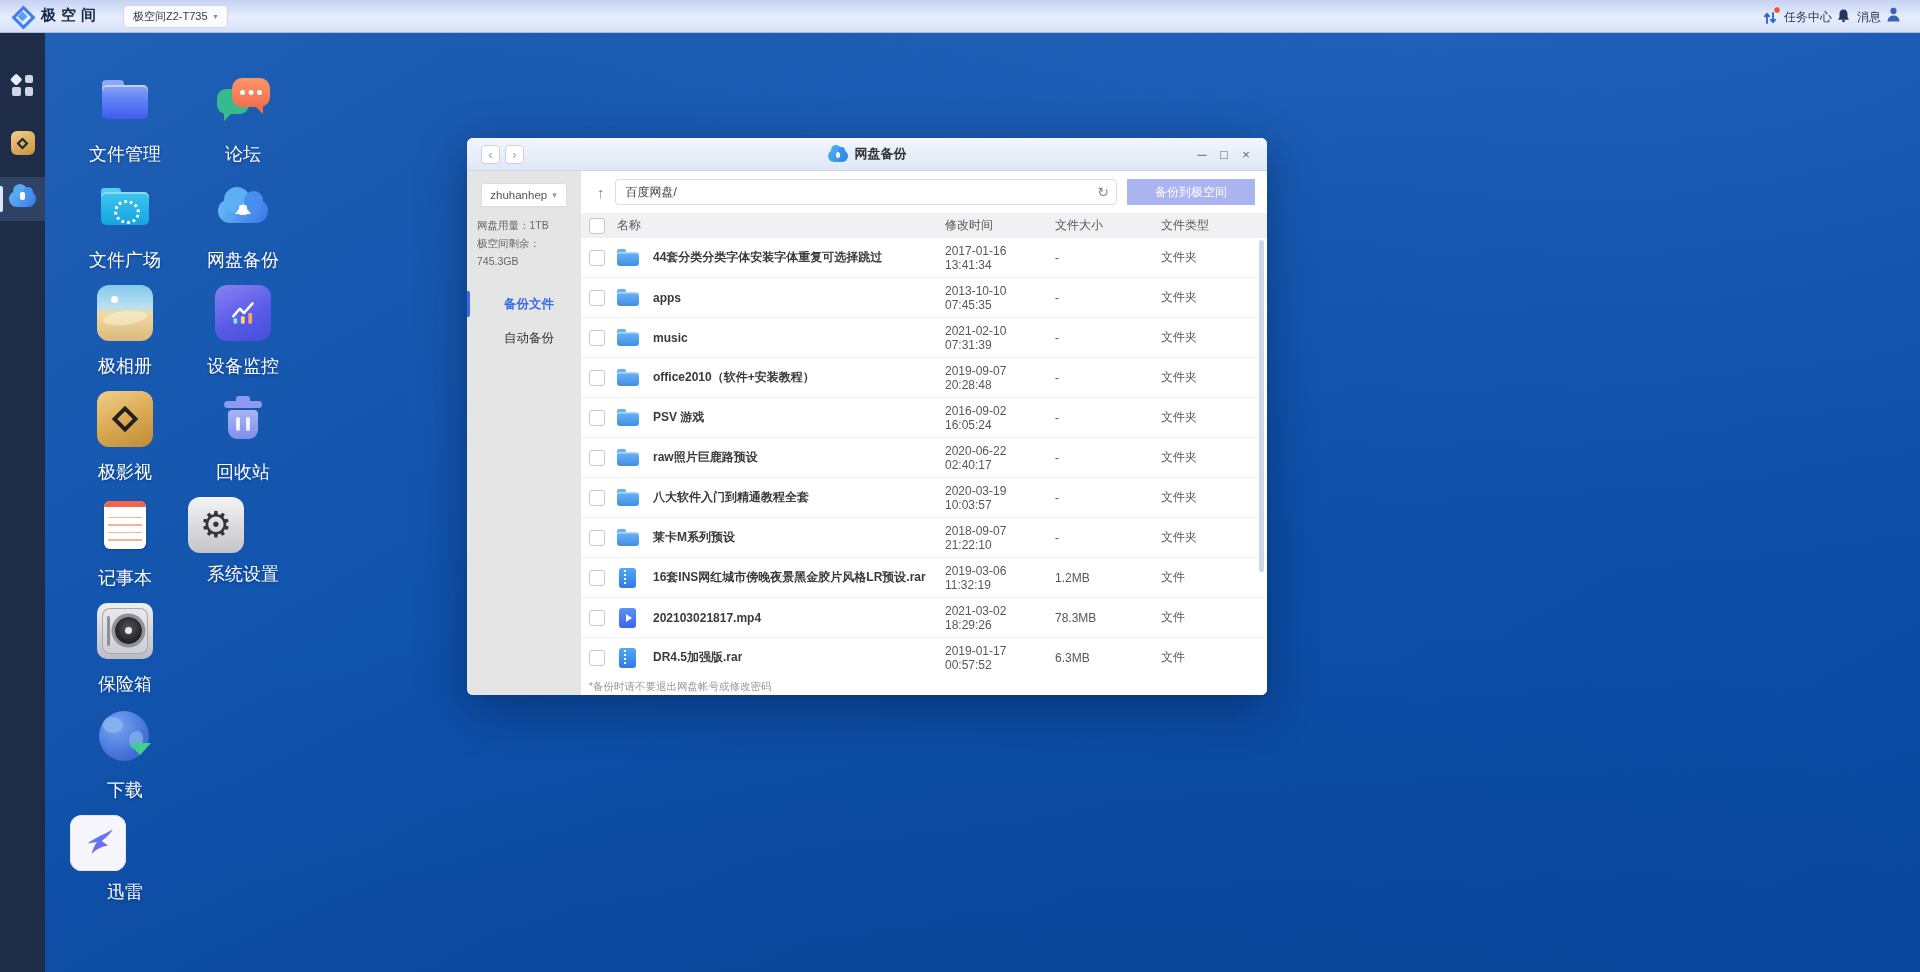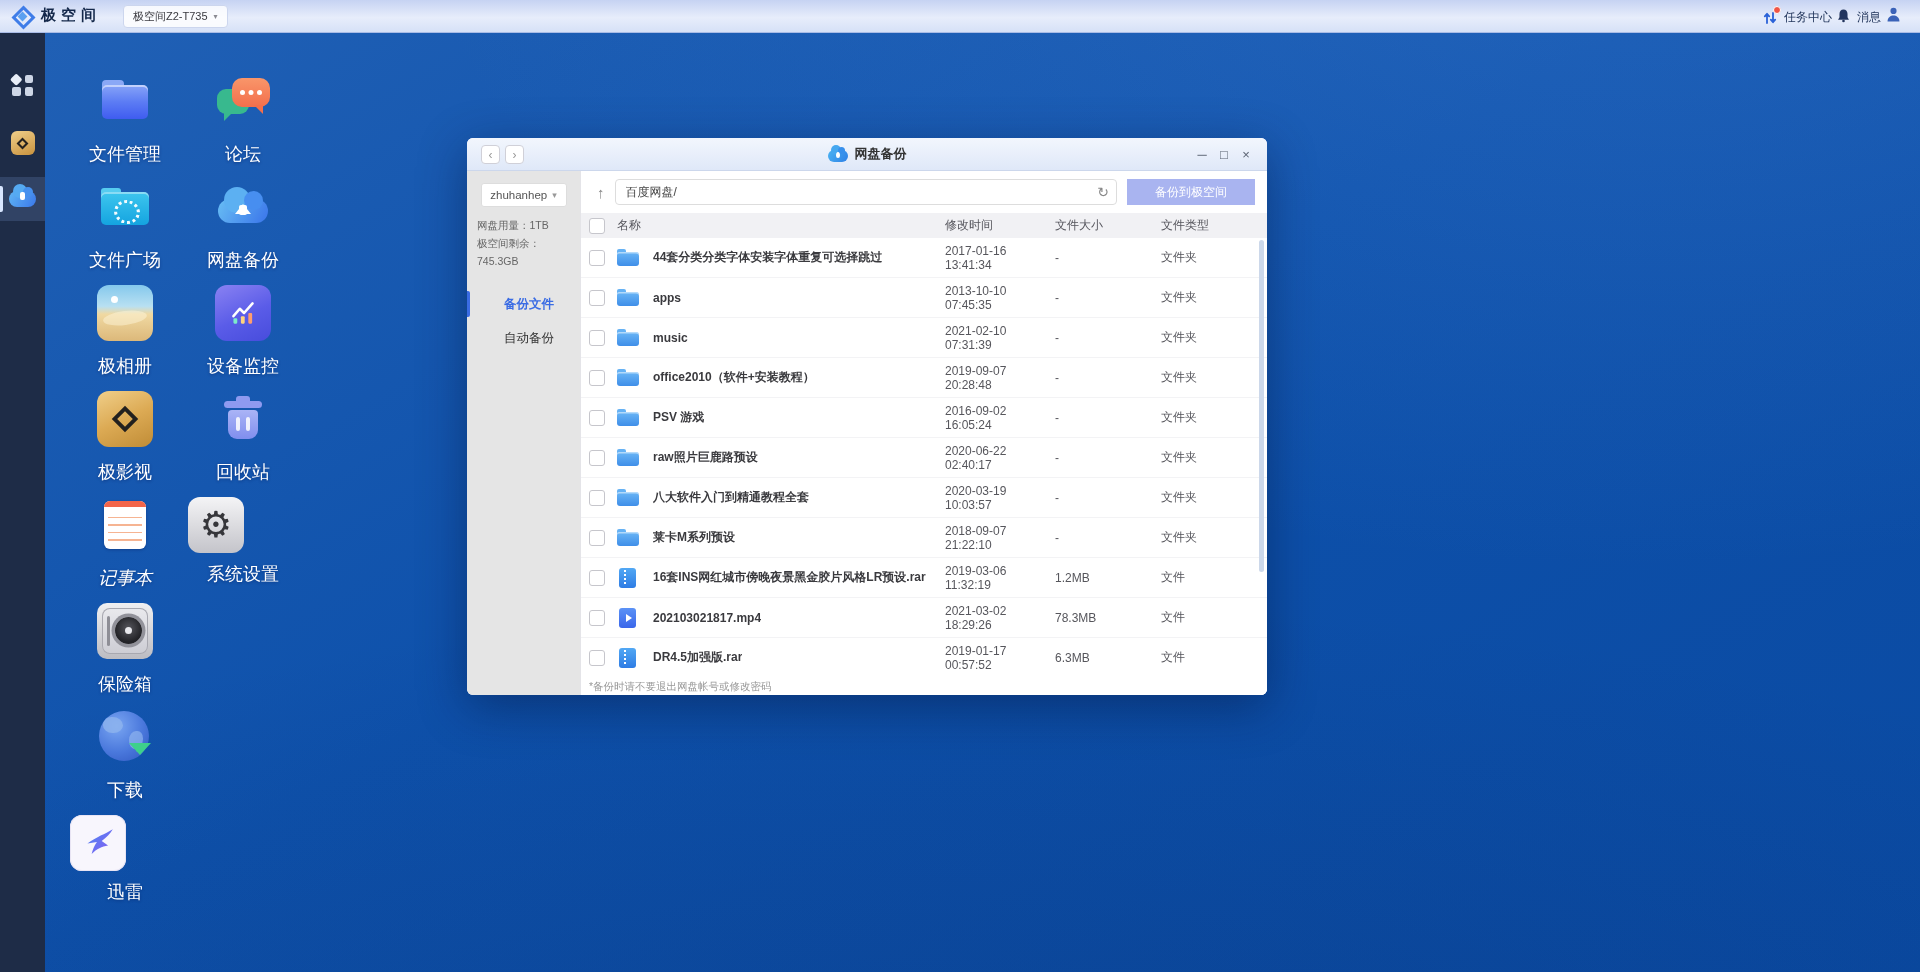--- a/index.html
+++ b/index.html
@@ -287,21 +287,21 @@
     <div class="desk-item" style="left: 143px; top: 252px;"><span class="dk dk-monitor"><svg viewBox="0 0 32 32">
           <polyline points="7,19 13,12 17,16 25,7" fill="none" stroke="#ffffff" stroke-width="2.4" stroke-linecap="round" stroke-linejoin="round"></polyline>
           <rect x="7" y="21" width="3.6" height="5" rx="1" fill="#7debc9"></rect>
           <rect x="14" y="19" width="3.6" height="7" rx="1" fill="#ffd47e"></rect>
           <rect x="21" y="16" width="3.6" height="10" rx="1" fill="#ff9e6e"></rect>
         </svg></span><div class="desk-label">设备监控</div></div>
     <div class="desk-item" style="left: 143px; top: 358px;"><span class="dk dk-recycle"><span class="lid"></span><span class="bin"></span></span><div class="desk-label">回收站</div></div>
     <div class="desk-item" style="left: 25px; top: 358px;"><span class="dk dk-movies"><svg viewBox="0 0 32 32">
           <rect x="9" y="9" width="14" height="14" fill="none" stroke="#22201e" stroke-width="3.6" transform="rotate(45 16 16)"></rect>
         </svg></span><div class="desk-label">极影视</div></div>
-    <div class="desk-item" style="left: 25px; top: 464px; font-style: italic;"><span class="dk dk-notepad"><span class="pad"></span></span><div class="desk-label">记事本</div></div>
+    <div class="desk-item" style="left: 25px; top: 464px;"><span class="dk dk-notepad"><span class="pad"></span></span><div class="desk-label">记事本</div></div>
     <div class="desk-item" style="left: 143px; top: 464px;">
       <span class="dk dk-settings">
         <span class="gear">⚙</span>
       </span>
       <div class="desk-label">系统设置</div>
     </div>
     <div class="desk-item" style="left: 25px; top: 570px;"><span class="dk dk-safe"><span class="door"></span><span class="hg"></span><span class="dial"></span></span><div class="desk-label">保险箱</div></div>
     <div class="desk-item" style="left: 25px; top: 676px;"><span class="dk dk-download"><span class="globe"></span><span class="stem"></span><span class="arr"></span></span><div class="desk-label">下载</div></div>
     <div class="desk-item" style="left: 25px; top: 782px;">
       <span class="dk dk-thunder">

